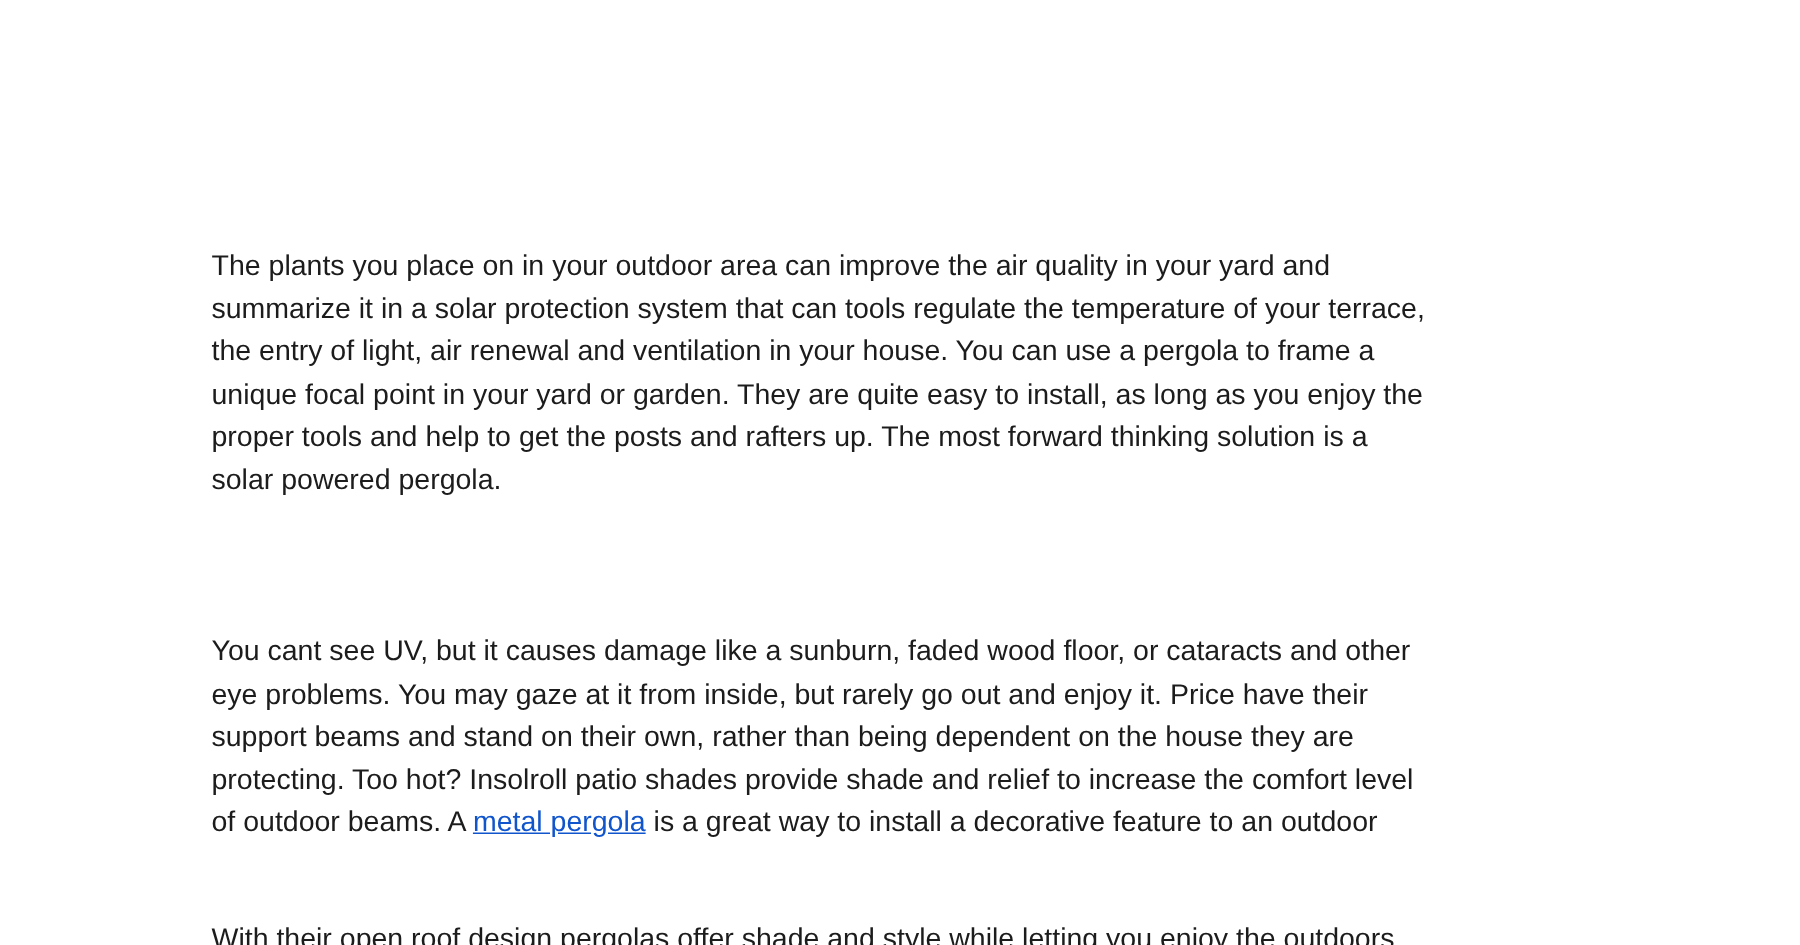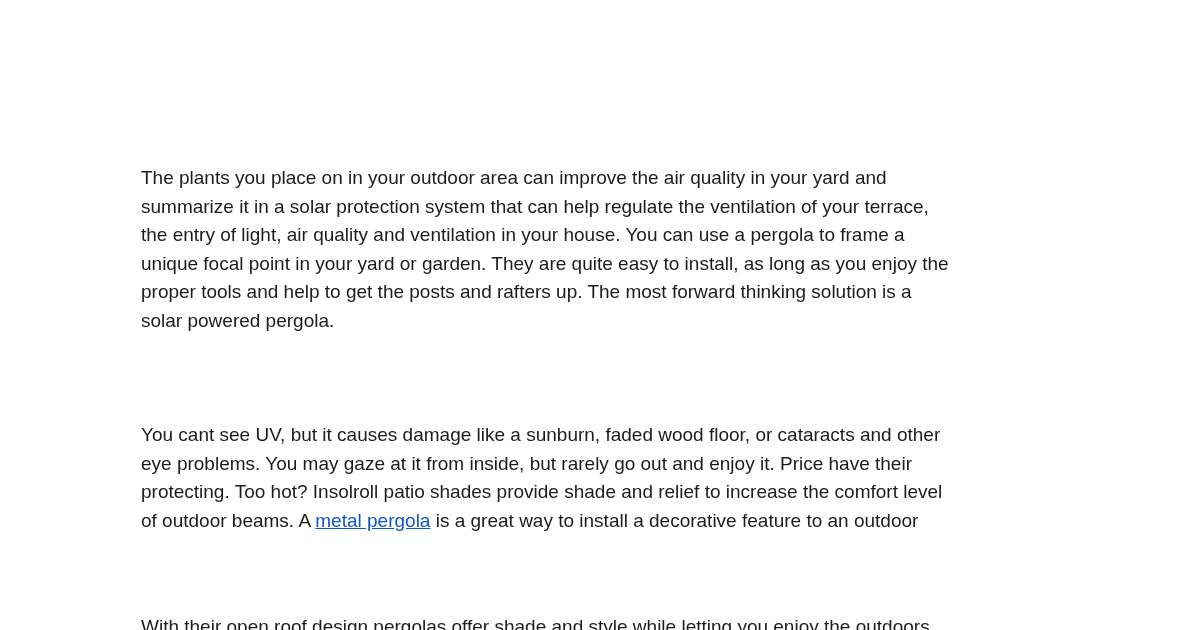--- a/index.html
+++ b/index.html
@@ -43,30 +43,31 @@
     cursor: pointer;
   }
 </style>
 </head>
 <body>
 
 <div class="page">
 
   <div class="paragraph paragraph-1">
     <div class="text-line">The plants you place on in your outdoor area can improve the air quality in your yard and</div>
-    <div class="text-line">summarize it in a solar protection system that can help regulate the ventilation of your terrace,</div>
-    <div class="text-line">the entry of light, air quality and ventilation in your house. You can use a pergola to frame a</div>
+    <div class="text-line">summarize it in a solar protection system that can tools regulate the temperature of your terrace,</div>
+    <div class="text-line">the entry of light, air renewal and ventilation in your house. You can use a pergola to frame a</div>
     <div class="text-line">unique focal point in your yard or garden. They are quite easy to install, as long as you enjoy the</div>
     <div class="text-line">proper tools and help to get the posts and rafters up. The most forward thinking solution is a</div>
     <div class="text-line">solar powered pergola.</div>
   </div>
 
   <div class="paragraph paragraph-2">
     <div class="text-line">You cant see UV, but it causes damage like a sunburn, faded wood floor, or cataracts and other</div>
     <div class="text-line">eye problems. You may gaze at it from inside, but rarely go out and enjoy it. Price have their</div>
+    <div class="text-line">support beams and stand on their own, rather than being dependent on the house they are</div>
     <div class="text-line">protecting. Too hot? Insolroll patio shades provide shade and relief to increase the comfort level</div>
     <div class="text-line"><span>of outdoor beams. A </span><a class="doc-link">metal pergola</a><span> is a great way to install a decorative feature to an outdoor</span></div>
   </div>
 
   <div class="paragraph paragraph-3">
     <div class="text-line">With their open roof design pergolas offer shade and style while letting you enjoy the outdoors</div>
   </div>
 
 </div>
 

